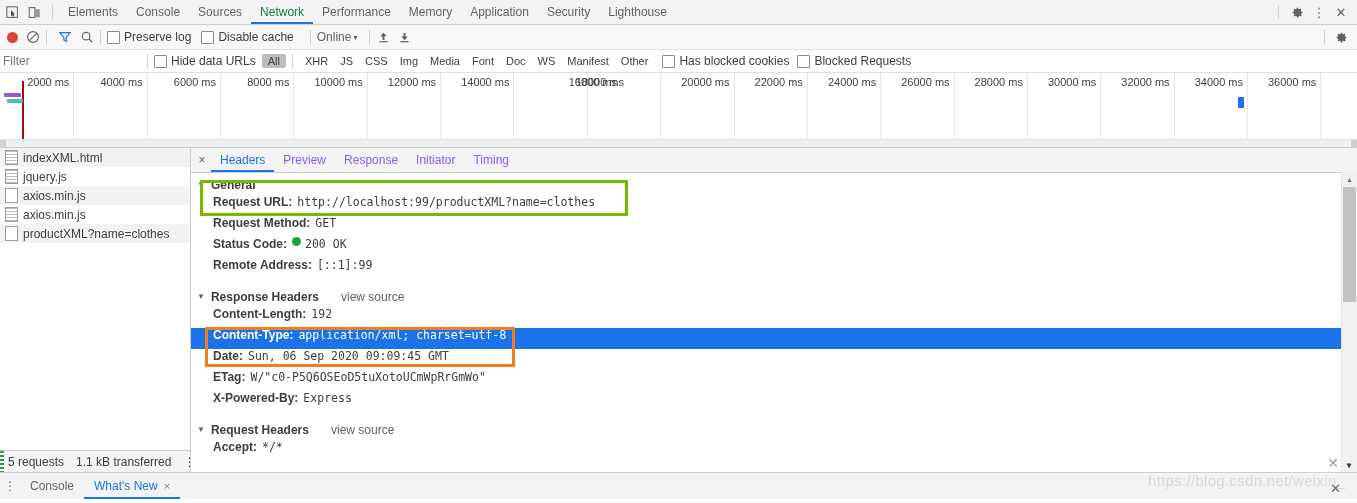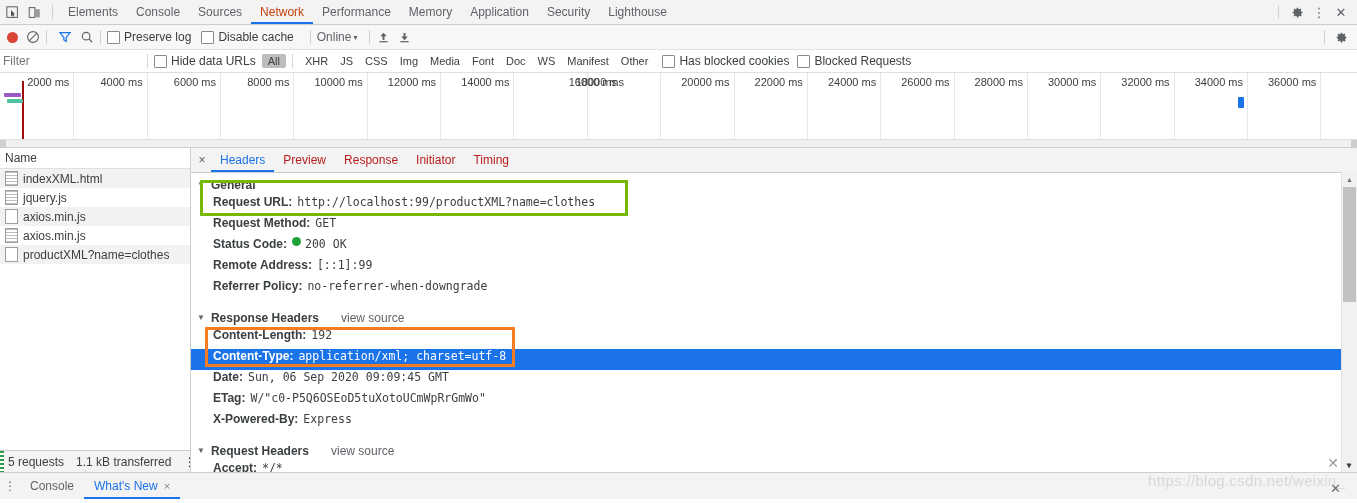--- a/index.html
+++ b/index.html
@@ -12,21 +12,21 @@
   }
   .devtools{position:relative;width:1357px;height:499px;display:flex;flex-direction:column;}
 
   
   .maintabs{height:24px;min-height:24px;display:flex;align-items:center;
     border-bottom:1px solid #cdcdcd;background:#f3f3f3;}
   .insp-icons{display:flex;align-items:center;padding:0 4px 0 4px;gap:6px;}
   .insp-ic{width:16px;height:16px;display:flex;align-items:center;justify-content:center;color:#5a5a5a;}
   .vsep{width:1px;height:14px;background:#d0d0d0;margin:0 6px;}
   .tab{padding:0 9px;height:24px;line-height:24px;color:#5f6368;font-size:12px;cursor:default;white-space:nowrap;}
-  .tab.active{color:#c2410c;box-shadow:inset 0 -2px 0 #1a73e8;}
+  .tab.active{color:#15803d;box-shadow:inset 0 -2px 0 #1a73e8;}
   .maintabs-right{margin-left:auto;display:flex;align-items:center;gap:2px;padding-right:6px;}
   .ticon{width:20px;height:20px;display:flex;align-items:center;justify-content:center;color:#5f6368;font-size:13px;}
 
   
   .nettoolbar{height:24px;min-height:24px;display:flex;align-items:center;
     border-bottom:1px solid #e0e0e0;background:#f7f7f7;padding-left:5px;}
   .recdot{width:11px;height:11px;border-radius:50%;background:#db4437;margin:0 7px 0 2px;}
   .clearic{width:15px;height:15px;color:#5f6368;display:flex;align-items:center;justify-content:center;}
   .filt-ic{margin-left:4px;}
   .cbrow{display:flex;align-items:center;gap:4px;margin-right:10px;color:#3c4043;font-size:12px;white-space:nowrap;}
@@ -76,21 +76,21 @@
   .sb-sep{width:1px;height:13px;background:#c6c6c6;}
   .greenbar{position:absolute;left:0;bottom:0;width:4px;height:21px;
      background:repeating-linear-gradient(180deg,#2e9e4b 0 2px,#ffffff 2px 4px);}
 
   
   .rightpane{flex:1;display:flex;flex-direction:column;background:#fff;min-width:0;position:relative;}
   .dtabs{height:24px;min-height:24px;display:flex;align-items:center;
      border-bottom:1px solid #cdcdcd;background:#f3f3f3;padding-left:2px;}
   .dclose{width:18px;height:18px;display:flex;align-items:center;justify-content:center;
      color:#5f6368;font-size:12px;}
-  .dtab{padding:0 9px;height:24px;line-height:24px;font-size:12px;color:#b91c1c;cursor:default;}
+  .dtab{padding:0 9px;height:24px;line-height:24px;font-size:12px;color:#8b5cf6;cursor:default;}
   .dtab.active{color:#1a73e8;box-shadow:inset 0 -2px 0 #1a73e8;}
   .dbody{flex:1;overflow:hidden;position:relative;padding-top:1px;background:#fff;}
   .sect{font-size:12px;}
   .sect-h{display:flex;align-items:center;gap:6px;height:21px;padding-left:6px;font-weight:bold;color:#3c4043;}
   .tri{font-size:8px;color:#5f6368;}
   .viewsrc{font-weight:normal;color:#5f6368;margin-left:16px;cursor:pointer;}
   .hrow{height:21px;display:flex;align-items:flex-start;padding-left:22px;white-space:nowrap;color:#3c4043;}
   .hkey{font-weight:bold;font-size:12px;margin-right:5px;}
   .hval{font-family:"DejaVu Sans Mono","Liberation Mono",monospace;font-size:11.5px;color:#3c4043;}
   .hrow.selected{background:#1a73e8;}
@@ -304,21 +304,20 @@
       </div>
     <div class="ov-base"></div>
     <div class="ov-sel"></div>
     <div class="ov-handle" style="left:0"></div>
     <div class="ov-handle" style="right:0"></div>
   </div>
 
   <div class="split">
 
     <div class="leftpane">
-      <div class="lhead">Name</div>
       <div class="llist" id="req-list">
           <div class="lrow odd">
             <span class="fileic doc"></span>
             <span>indexXML.html</span>
           </div>
           <div class="lrow">
             <span class="fileic doc"></span>
             <span>jquery.js</span>
           </div>
           <div class="lrow odd">
@@ -371,24 +370,20 @@
           </div>
           <div class="hrow">
             <span class="hkey">Status Code:</span>
             <span class="okdot"></span>
             <span class="hval">200 OK</span>
           </div>
           <div class="hrow">
             <span class="hkey">Remote Address:</span>
             <span class="hval">[::1]:99</span>
           </div>
-          <div class="hrow">
-            <span class="hkey">Referrer Policy:</span>
-            <span class="hval">no-referrer-when-downgrade</span>
-          </div>
         </div>
 
         <div class="sect" style="margin-top:7px">
           <div class="sect-h">
             <span class="tri">▼</span>
             <span>Response Headers</span>
             <span class="viewsrc">view source</span>
           </div>
           <div class="hrow">
             <span class="hkey">Content-Length:</span>

